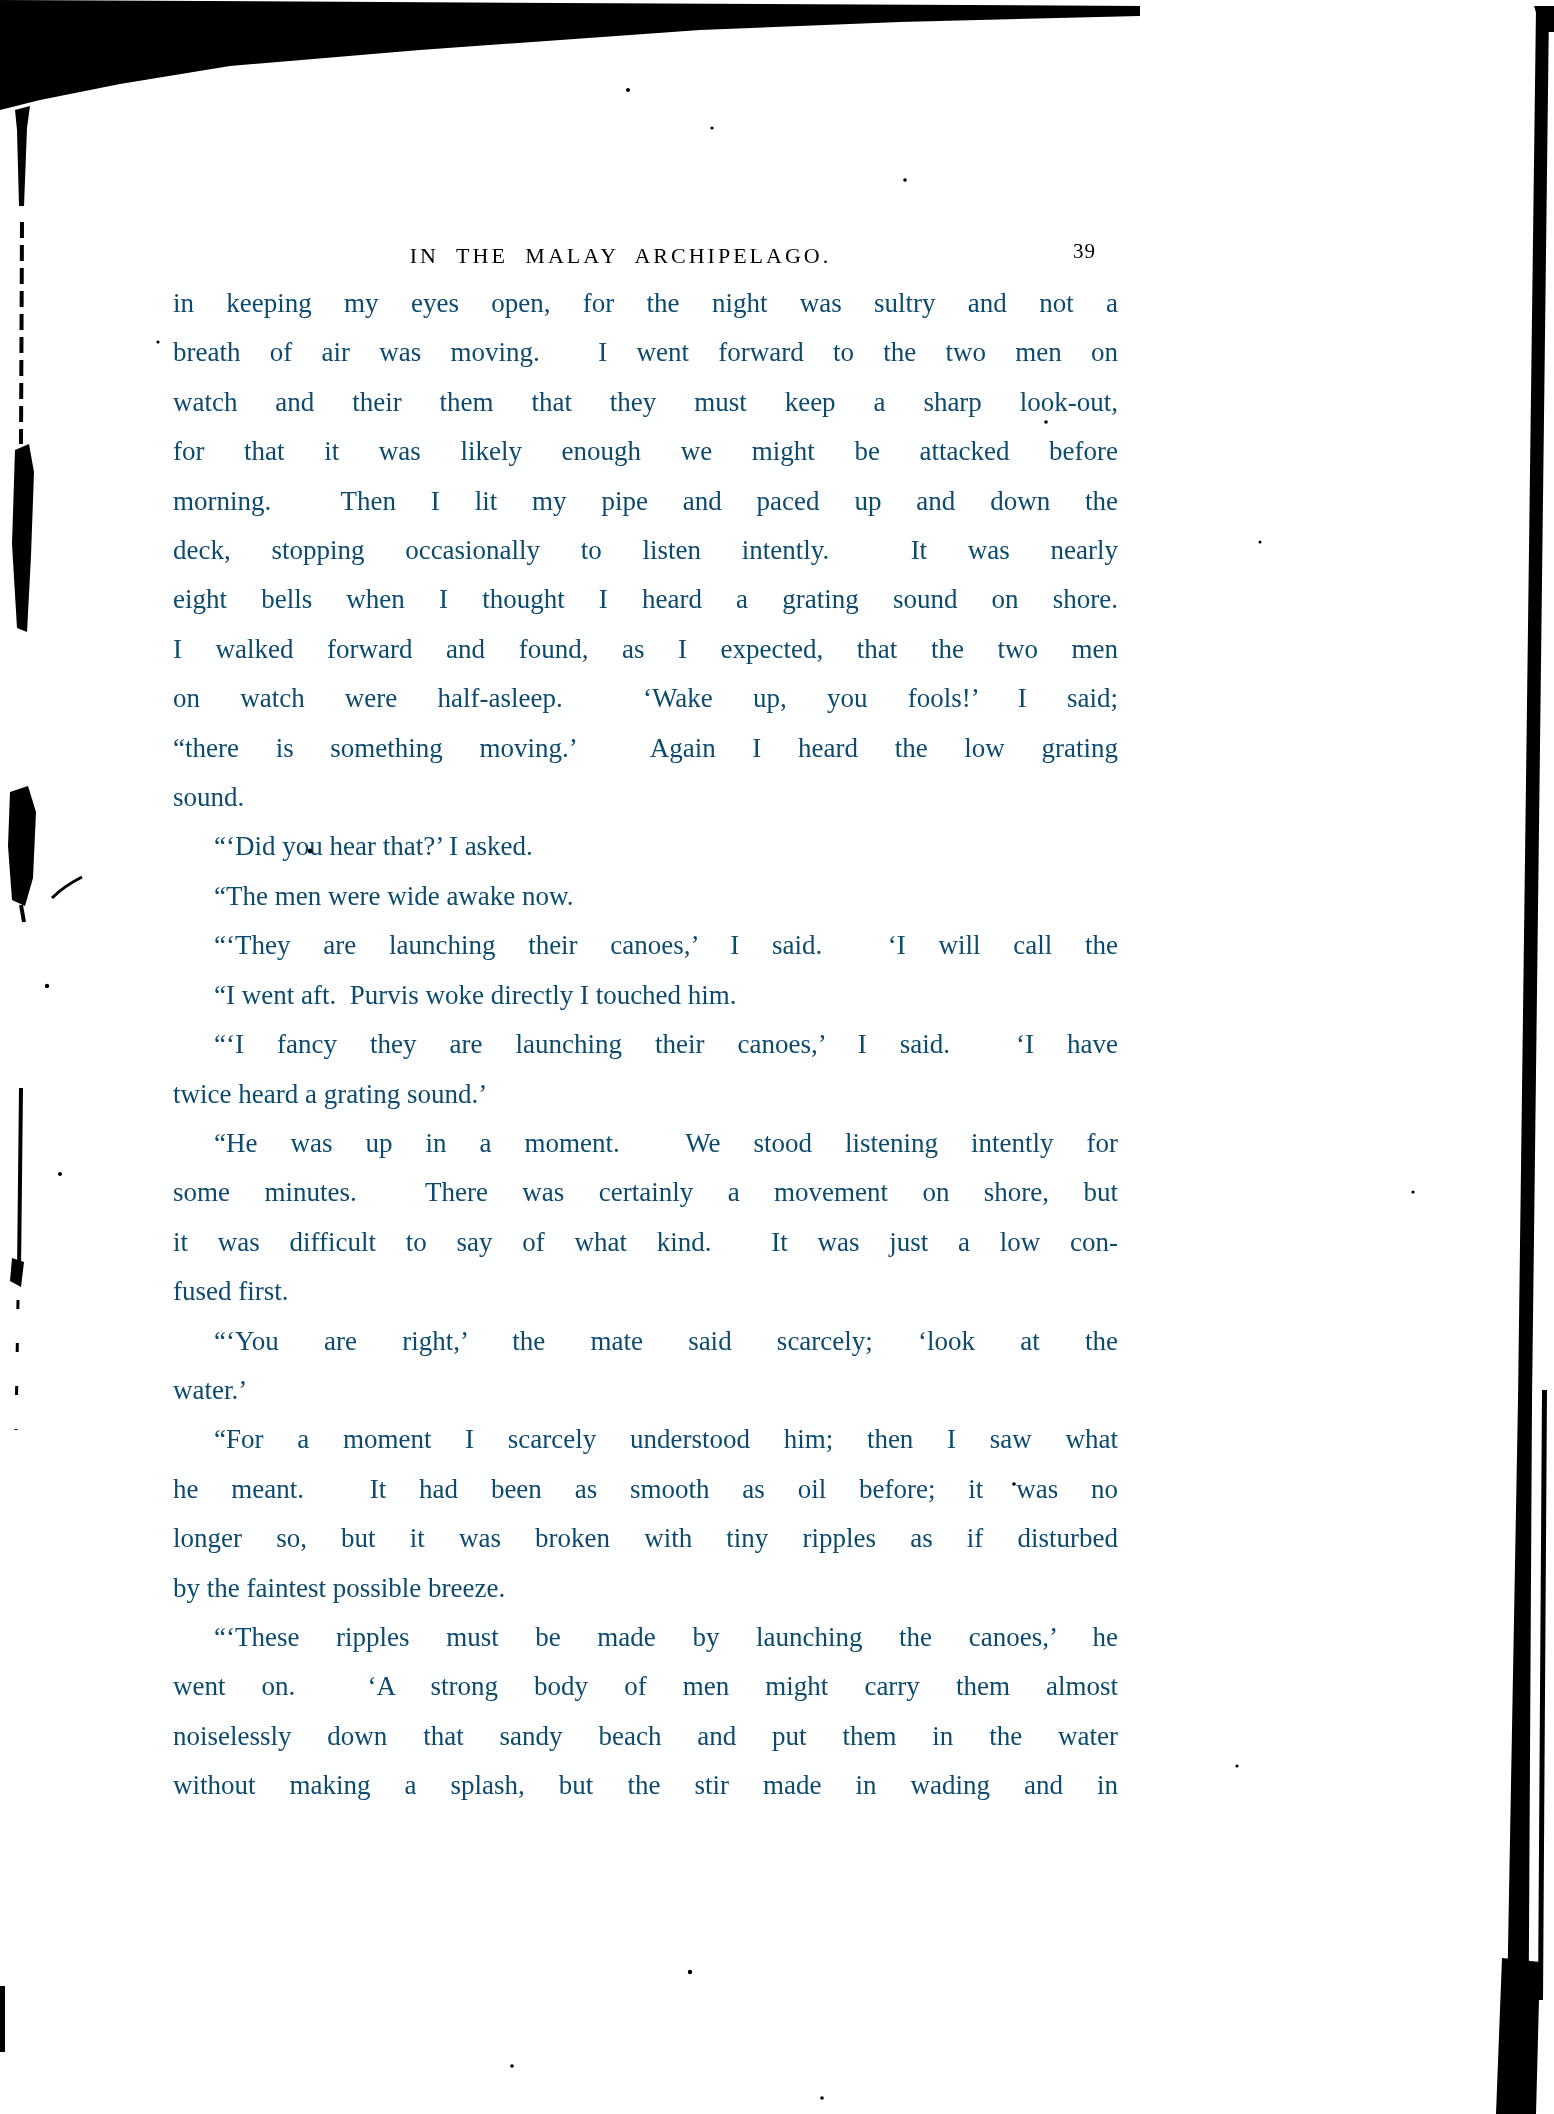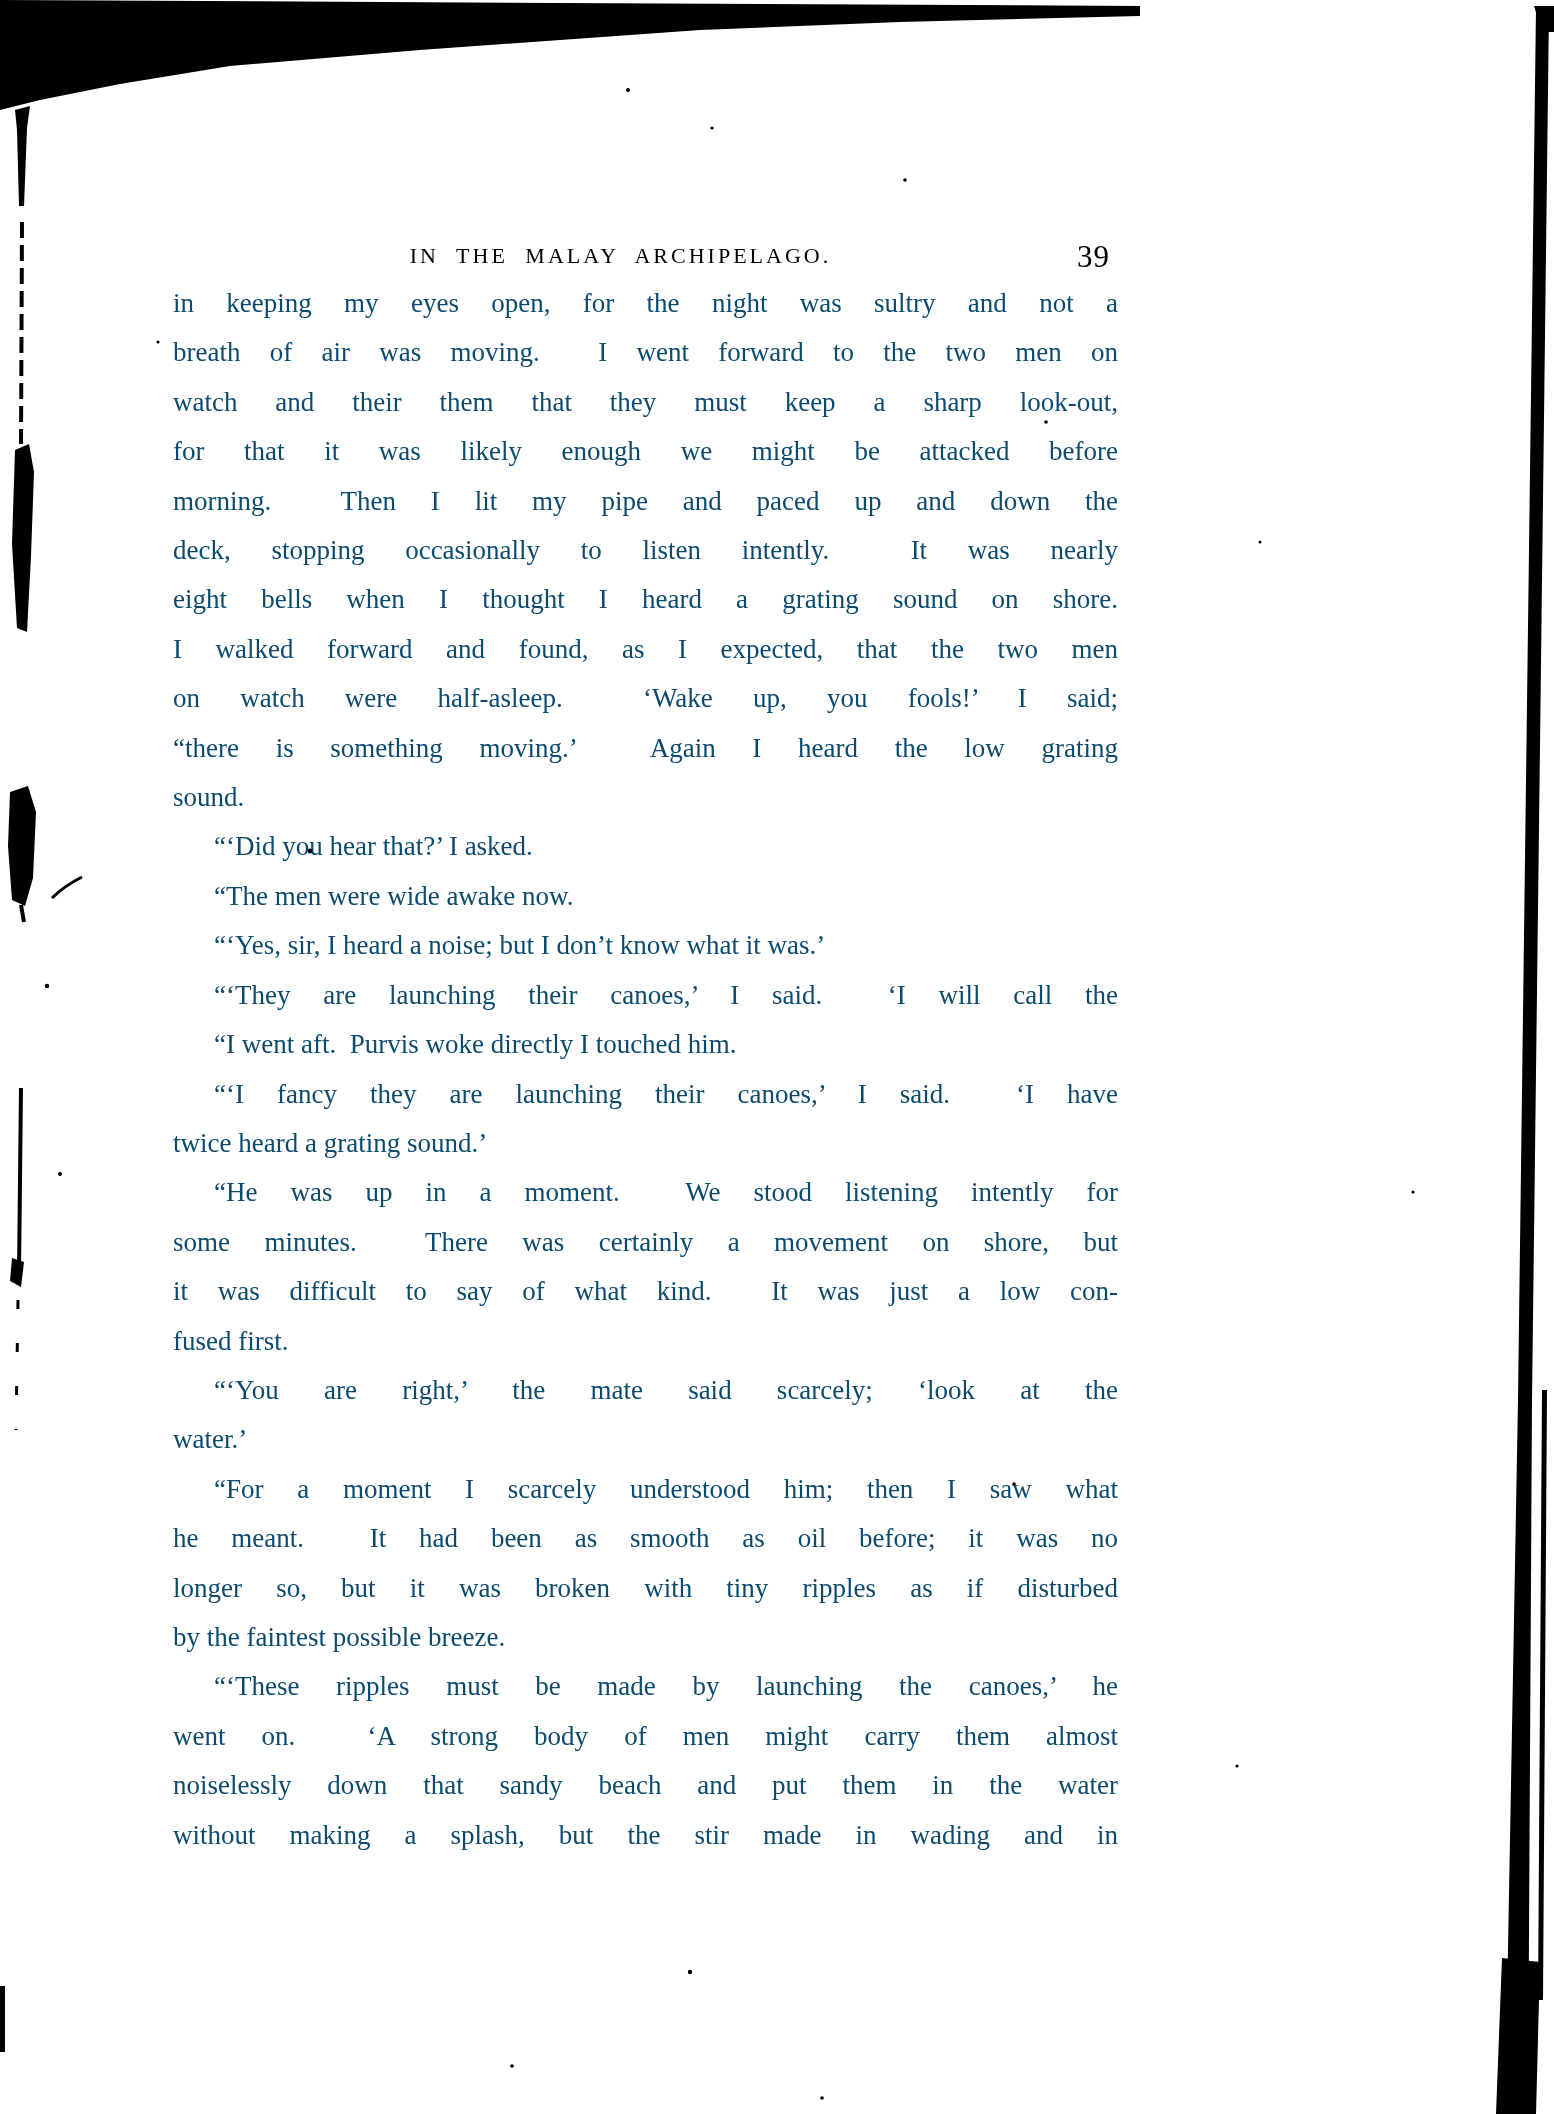--- a/index.html
+++ b/index.html
@@ -30,23 +30,23 @@
     transform: translateX(calc(-50% - 25px));
     top: 0;
     font-size: 22px;
     letter-spacing: 3px;
     word-spacing: 9px;
     white-space: nowrap;
     color: #000000;
   }
   #folio {
     position: absolute;
-    right: 8px;
+    right: 22px;
     top: -4px;
-    font-size: 31px;
+    font-size: 21px;
     letter-spacing: 1px;
   }
   
   #body-text {
     position: absolute;
     left: 173px;
     top: 279px;
     width: 945px;
     font-size: 27px;
     line-height: 49.4px;
@@ -84,21 +84,20 @@
       <div class="line">for that it was likely enough we might be attacked before</div>
       <div class="line">morning.&nbsp; Then I lit my pipe and paced up and down the</div>
       <div class="line">deck, stopping occasionally to listen intently.&nbsp; It was nearly</div>
       <div class="line">eight bells when I thought I heard a grating sound on shore.</div>
       <div class="line">I walked forward and found, as I expected, that the two men</div>
       <div class="line">on watch were half-asleep.&nbsp; ‘Wake up, you fools!’ I said;</div>
       <div class="line">“there is something moving.’&nbsp; Again I heard the low grating</div>
       <div class="line end">sound.</div>
       <div class="line indent end">“‘Did you hear that?’ I asked.</div>
       <div class="line indent end">“The men were wide awake now.</div>
-      <div class="line indent end">“‘Yes, sir, I heard a noise; but I don’t know what it was.’</div>
       <div class="line indent">“‘They are launching their canoes,’ I said.&nbsp; ‘I will call the</div>
       <div class="line indent end">“I went aft.&nbsp; Purvis woke directly I touched him.</div>
       <div class="line indent">“‘I fancy they are launching their canoes,’ I said.&nbsp; ‘I have</div>
       <div class="line end">twice heard a grating sound.’</div>
       <div class="line indent">“He was up in a moment.&nbsp; We stood listening intently for</div>
       <div class="line">some minutes.&nbsp; There was certainly a movement on shore, but</div>
       <div class="line">it was difficult to say of what kind.&nbsp; It was just a low con-</div>
       <div class="line end">fused first.</div>
       <div class="line indent">“‘You are right,’ the mate said scarcely; ‘look at the</div>
       <div class="line end">water.’</div>

